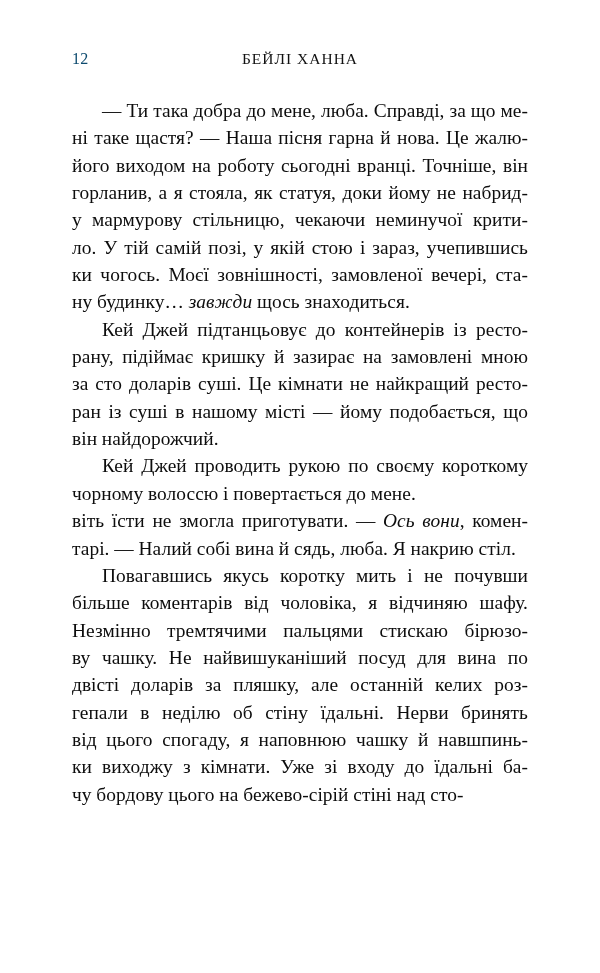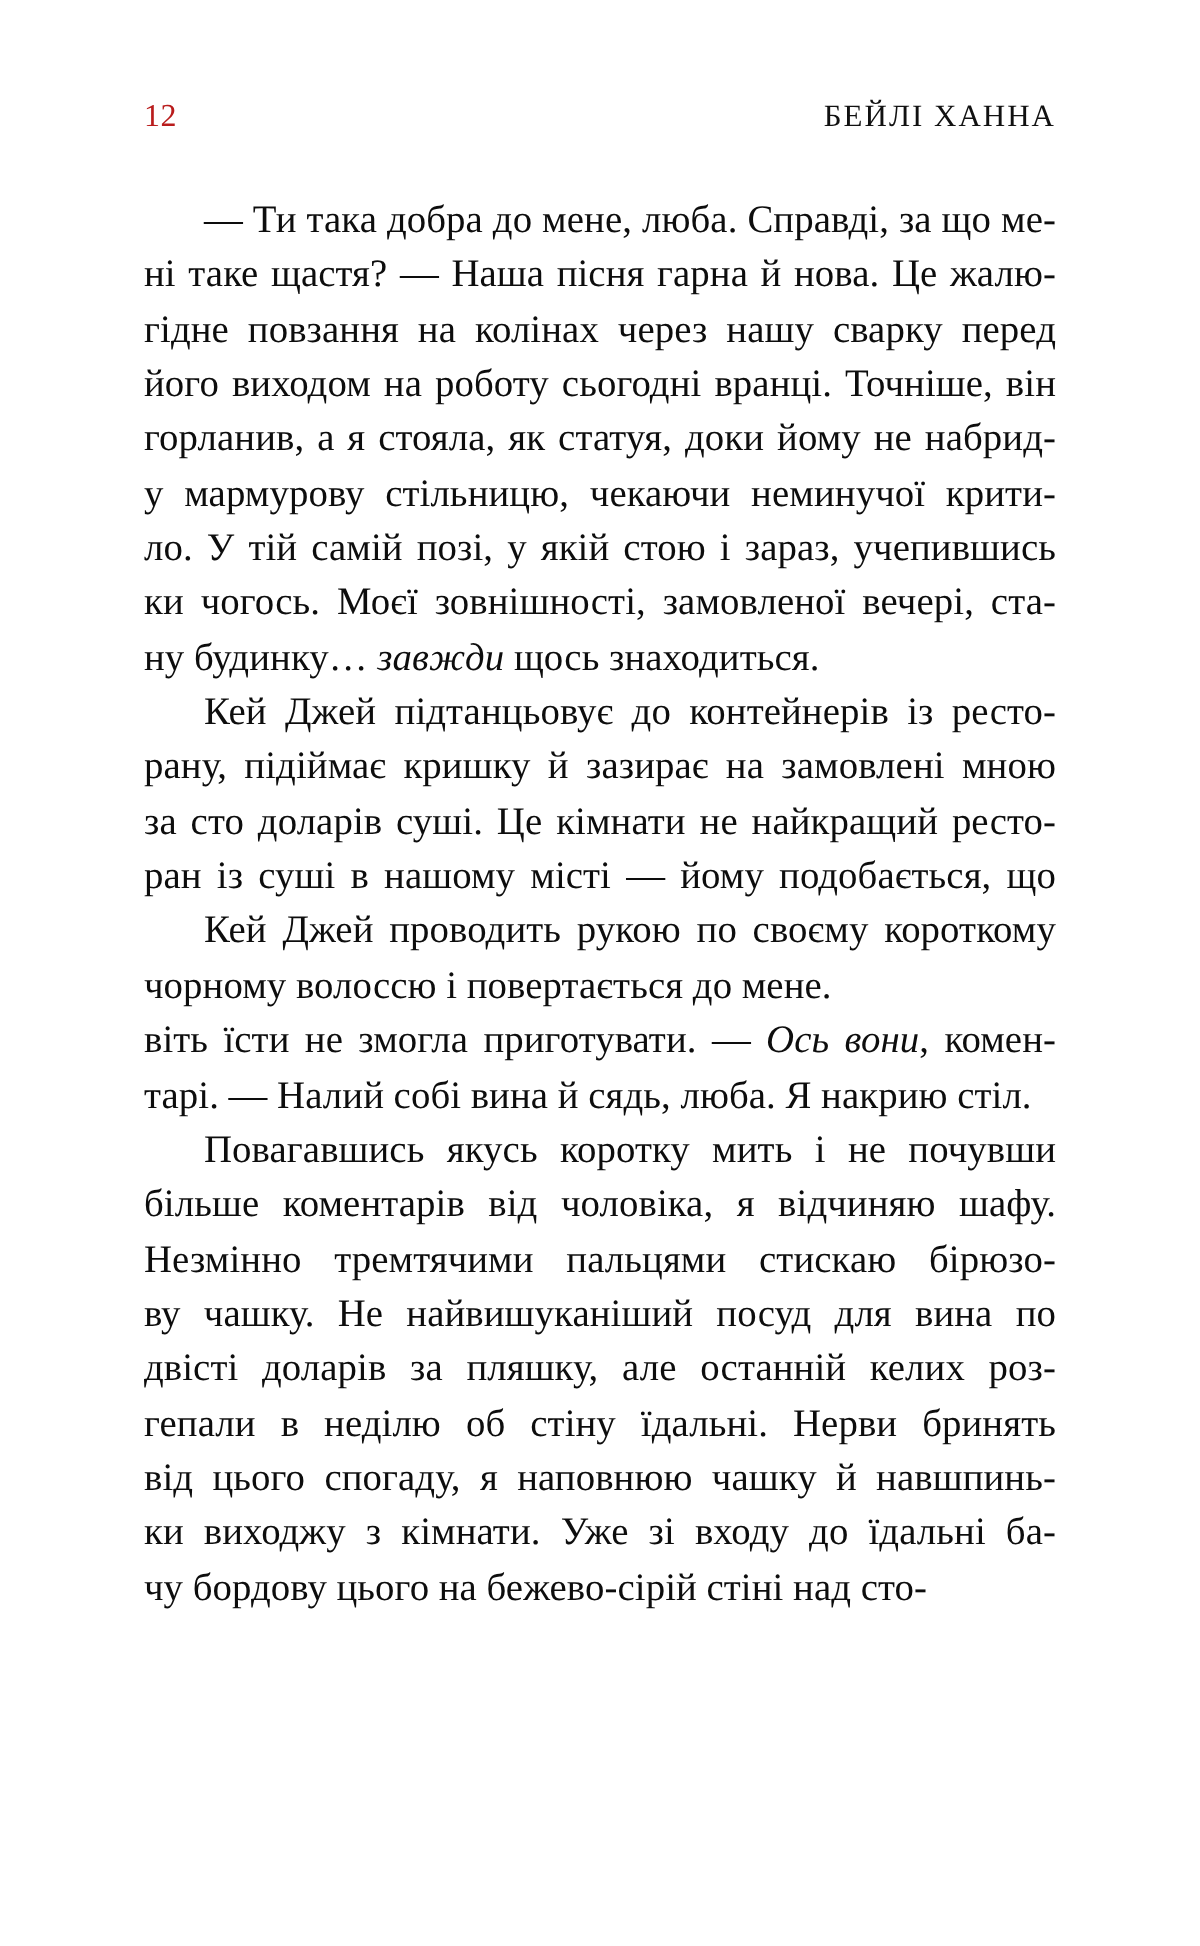--- a/index.html
+++ b/index.html
@@ -33,28 +33,28 @@
     top: 48px;
     height: 22px;
   }
   .folio {
     position: absolute;
     left: 0;
     top: 0;
     font-size: 16px;
     line-height: 22px;
     letter-spacing: 0.2px;
-    color: #b91c1c;
+    color: #0c4a6e;
   }
   .head-title {
     position: absolute;
     left: 0;
     right: 0;
     top: 0;
-    text-align: right;
+    text-align: center;
     font-size: 15.5px;
     line-height: 22px;
     letter-spacing: 1.0px;
     color: #111111;
   }
 
   
   .textblock {
     position: absolute;
     left: 72px;
@@ -101,33 +101,33 @@
 
   <div class="running-head">
     <span class="folio">12</span>
     <span class="head-title">БЕЙЛІ ХАННА</span>
   </div>
 
   <div class="textblock">
       <p class="para" style="text-indent: 0px; font-family: Liberation Serif, serif;">
         <span class="ln first">— Ти така добра до мене, люба. Справді, за що ме-</span>
         <span class="ln">ні таке щастя? — Наша пісня гарна й нова. Це жалю-</span>
-        <span class="ln">гідне повзання на колінах через нашу сварку перед</span>
         <span class="ln">його виходом на роботу сьогодні вранці. Точніше, він</span>
         <span class="ln">горланив, а я стояла, як статуя, доки йому не набрид-</span>
         <span class="ln">у мармурову стільницю, чекаючи неминучої крити-</span>
         <span class="ln">ло. У тій самій позі, у якій стою і зараз, учепившись</span>
         <span class="ln">ки чогось. Моєї зовнішності, замовленої вечері, ста-</span>
         <span class="ln last">ну будинку… <em class="it"><em class="it">завжди</em></em> щось знаходиться.</span>
       </p>
       <p class="para" style="text-indent: 0px;">
         <span class="ln first">Кей Джей підтанцьовує до контейнерів із ресто-</span>
         <span class="ln">рану, підіймає кришку й зазирає на замовлені мною</span>
         <span class="ln">за сто доларів суші. Це кімнати не найкращий ресто-</span>
         <span class="ln">ран із суші в нашому місті — йому подобається, що</span>
+        <span class="ln last">він найдорожчий.</span>
       </p>
       <p class="para" style="text-indent: 0px;">
         <span class="ln first">Кей Джей проводить рукою по своєму короткому</span>
         <span class="ln last">чорному волоссю і повертається до мене.</span>
       </p>
       <p class="para" style="text-indent: 0px;">
         <span class="ln">віть їсти не змогла приготувати. — <em class="it">Ось вони</em>, комен-</span>
         <span class="ln last">тарі. — Налий собі вина й сядь, люба. Я накрию стіл.</span>
       </p>
       <p class="para" style="text-indent: 0px;">

